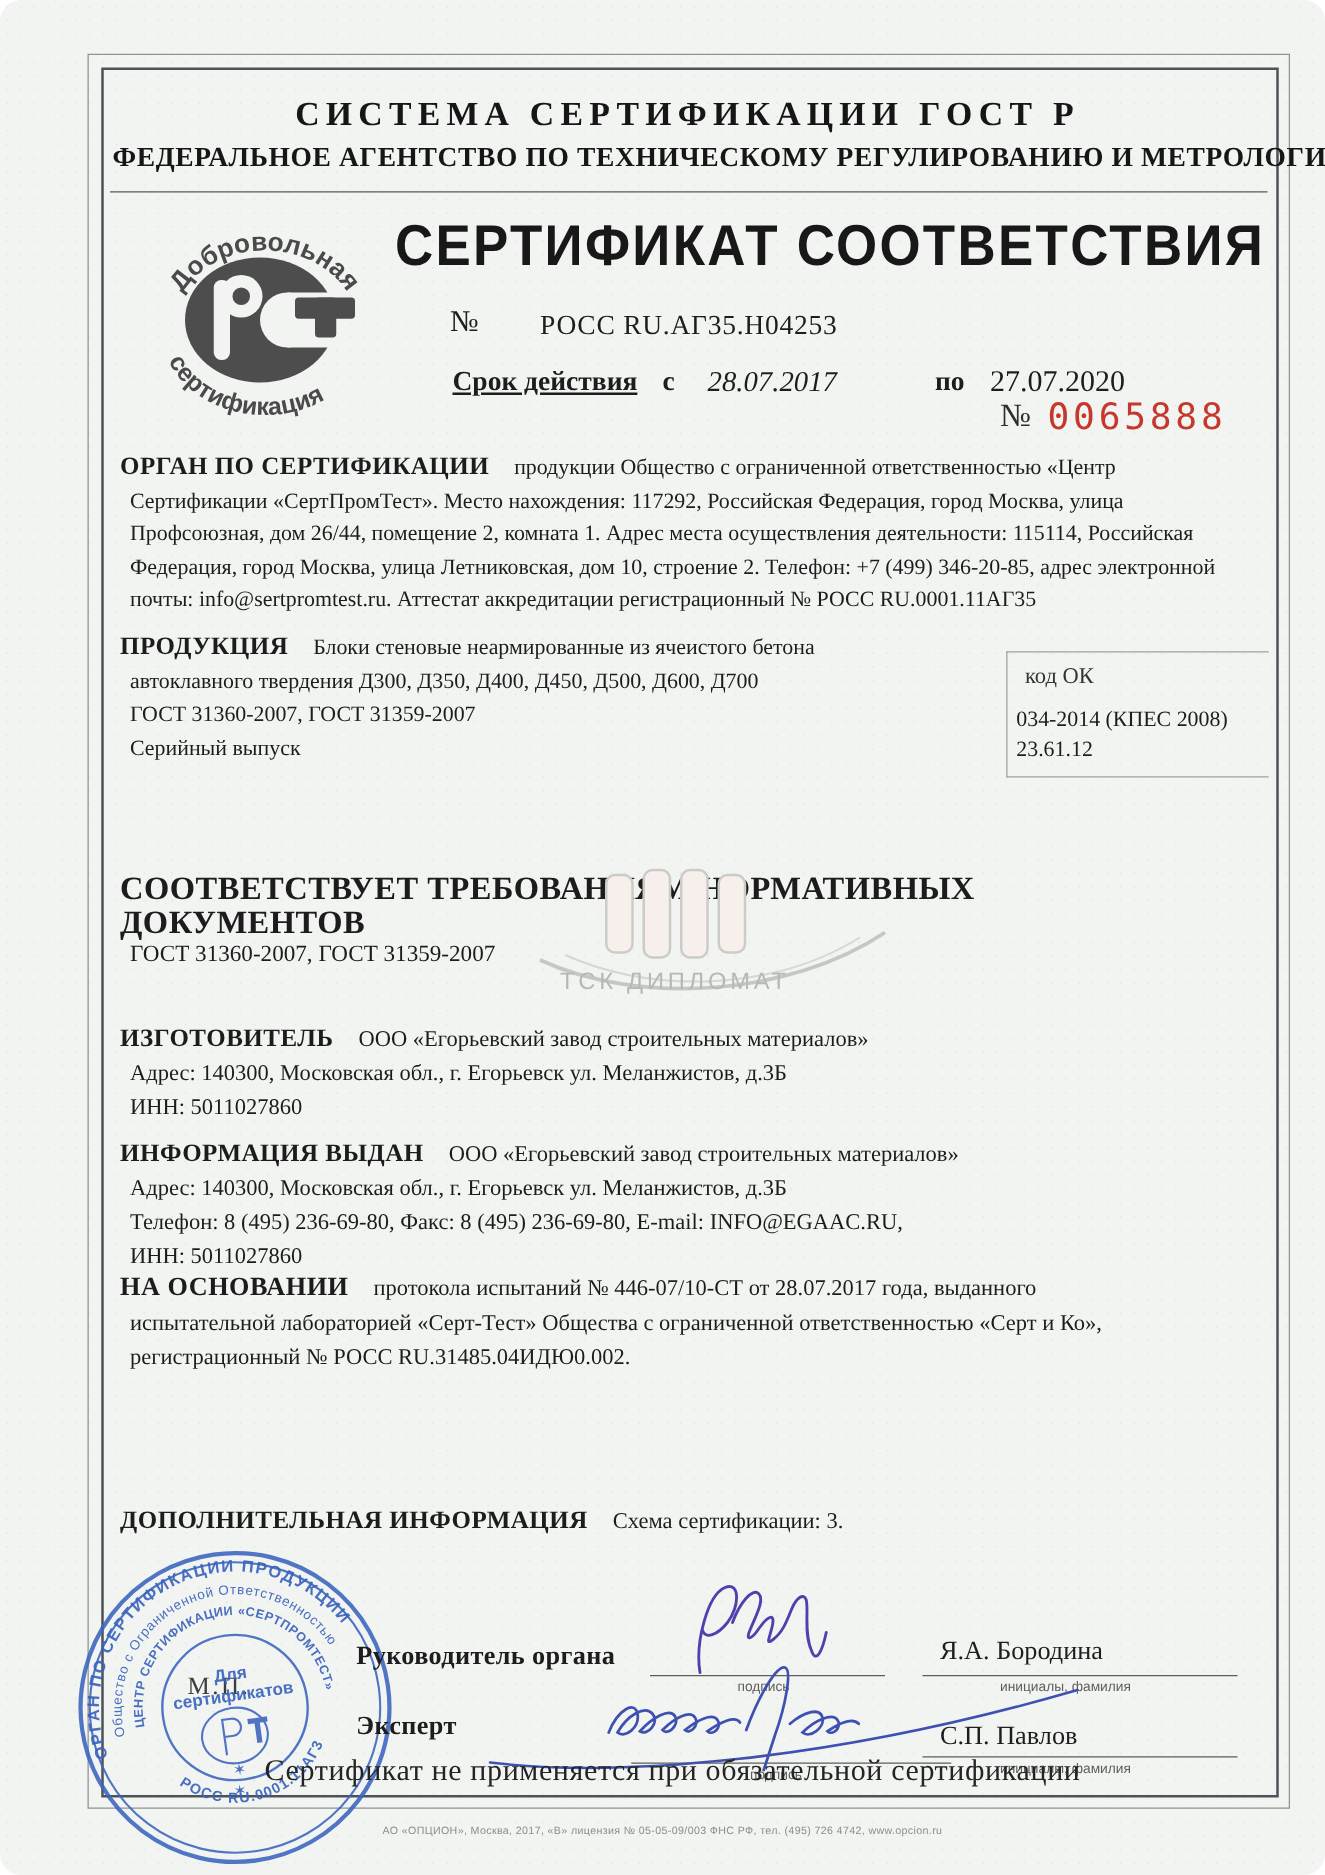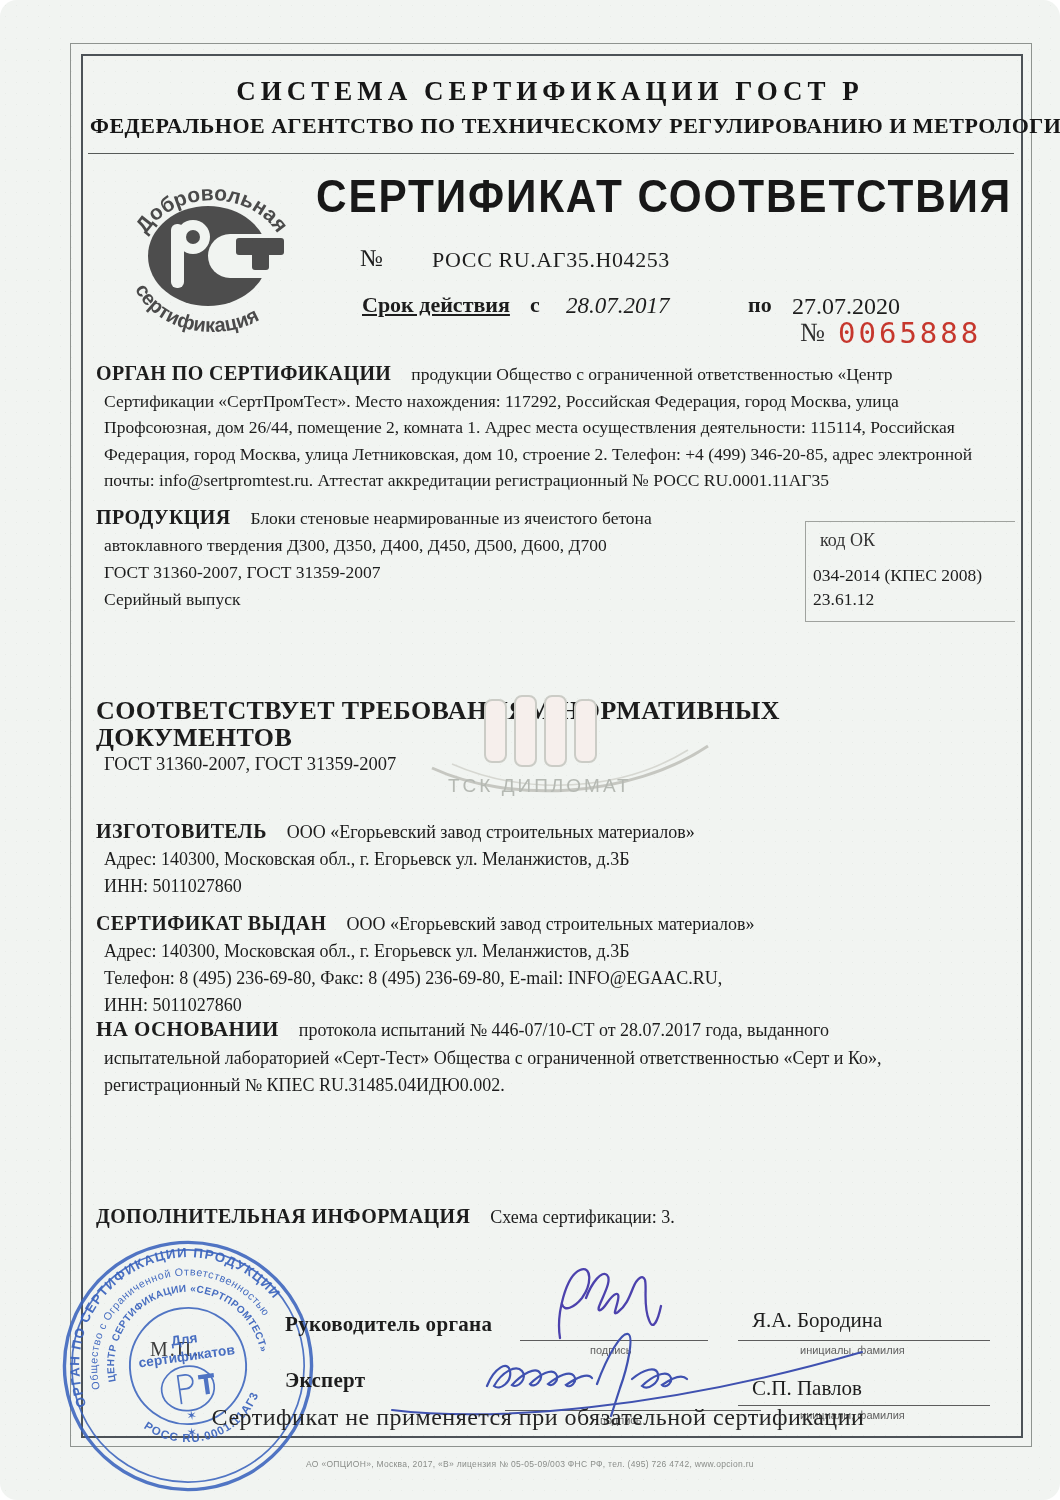--- a/index.html
+++ b/index.html
@@ -94,21 +94,21 @@
   <span class="abs val-to-label">по</span>
   <span class="abs val-to">27.07.2020</span>
 
   <span class="abs form-no-sign">№</span>
   <span class="abs form-no-value">0065888</span>
 
   <div class="abs sec" style="left:96px;top:360px;width:918px;">
     <span class="sec-h">ОРГАН ПО СЕРТИФИКАЦИИ</span><span>продукции Общество с ограниченной ответственностью «Центр</span>
     <div class="cont">Сертификации «СертПромТест». Место нахождения: 117292, Российская  Федерация, город Москва, улица</div>
     <div class="cont">Профсоюзная, дом 26/44, помещение 2, комната 1. Адрес места осуществления деятельности: 115114, Российская</div>
-    <div class="cont">Федерация, город Москва, улица Летниковская, дом 10, строение 2. Телефон: +4 (499) 346-20-85, адрес электронной</div>
+    <div class="cont">Федерация, город Москва, улица Летниковская, дом 10, строение 2. Телефон: +7 (499) 346-20-85, адрес электронной</div>
     <div class="cont">почты: info@sertpromtest.ru. Аттестат аккредитации регистрационный № РОСС RU.0001.11АГ35</div>
   </div>
 
   <div class="abs sec" style="left:96px;top:504px;width:700px;line-height:27px;">
     <span class="sec-h">ПРОДУКЦИЯ</span><span>Блоки стеновые неармированные из ячеистого бетона</span>
     <div class="cont">автоклавного твердения Д300, Д350, Д400, Д450, Д500, Д600, Д700</div>
     <div class="cont">ГОСТ 31360-2007, ГОСТ 31359-2007</div>
     <div class="cont">Серийный выпуск</div>
   </div>
 
@@ -138,30 +138,30 @@
   </svg>
   <div class="abs wm-text">ТСК ДИПЛОМАТ</div>
 
   <div class="abs sec" style="left:96px;top:818px;width:800px;line-height:27px;font-size:18px;">
     <span class="sec-h">ИЗГОТОВИТЕЛЬ</span><span>ООО «Егорьевский завод строительных материалов»</span>
     <div class="cont">Адрес: 140300, Московская  обл., г. Егорьевск  ул. Меланжистов, д.3Б</div>
     <div class="cont">ИНН: 5011027860</div>
   </div>
 
   <div class="abs sec" style="left:96px;top:910px;width:830px;line-height:27px;font-size:18px;">
-    <span class="sec-h">СЕРТИФИКАТ ВЫДАН</span><span>ООО «Егорьевский завод строительных материалов»</span>
+    <span class="sec-h">ИНФОРМАЦИЯ ВЫДАН</span><span>ООО «Егорьевский завод строительных материалов»</span>
     <div class="cont">Адрес: 140300, Московская  обл., г. Егорьевск  ул. Меланжистов, д.3Б</div>
     <div class="cont">Телефон: 8 (495) 236-69-80, Факс: 8 (495) 236-69-80, E-mail: INFO@EGAAC.RU,</div>
     <div class="cont">ИНН: 5011027860</div>
   </div>
 
   <div class="abs sec" style="left:96px;top:1016px;width:900px;line-height:27.5px;font-size:18px;">
     <span class="sec-h" style="font-size:21px;">НА ОСНОВАНИИ</span><span>протокола испытаний № 446-07/10-СТ от 28.07.2017 года, выданного</span>
     <div class="cont">испытательной лабораторией «Серт-Тест» Общества с ограниченной ответственностью «Серт и Ко»,</div>
-    <div class="cont">регистрационный № КПЕС RU.31485.04ИДЮ0.002.</div>
+    <div class="cont">регистрационный № РОСС RU.31485.04ИДЮ0.002.</div>
   </div>
 
   <div class="abs sec" style="left:96px;top:1203px;width:820px;font-size:18px;">
     <span class="sec-h">ДОПОЛНИТЕЛЬНАЯ ИНФОРМАЦИЯ</span><span>Схема сертификации: 3.</span>
   </div>
 
   <div class="abs mp">М.П.</div>
 
   <svg class="abs" style="left:56px;top:1234px;" width="264" height="264" viewBox="0 0 250 250">
     <defs>

